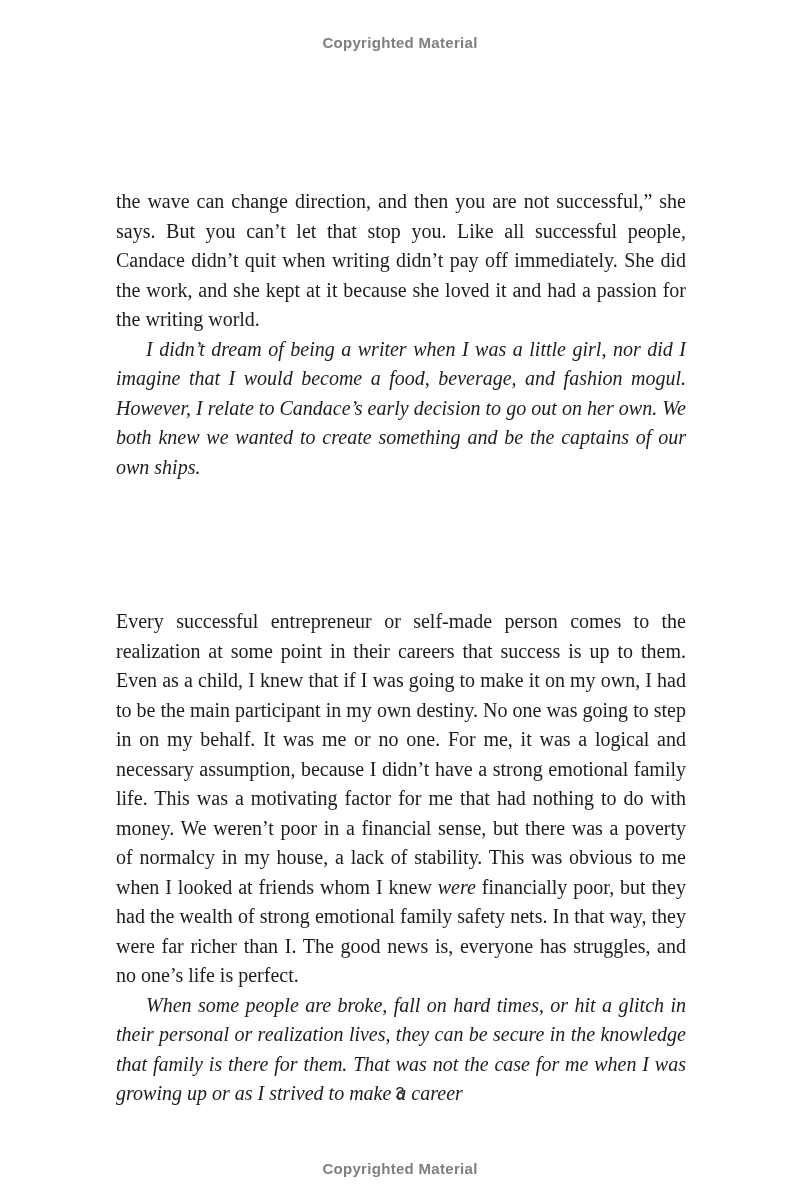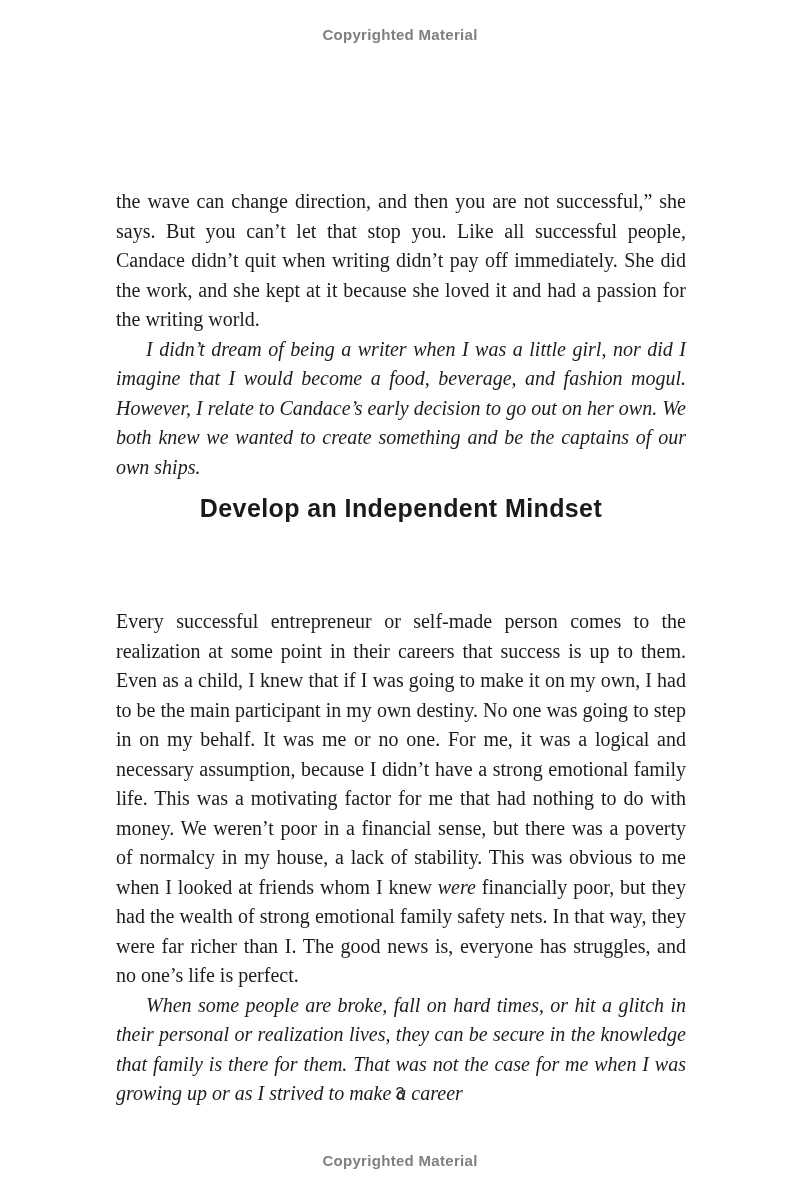--- a/index.html
+++ b/index.html
@@ -17,20 +17,21 @@
   .notice {
     position: absolute;
     left: 0;
     right: 0;
     text-align: center;
     font-family: "Liberation Sans", sans-serif;
     font-weight: 700;
     font-size: 15px;
     letter-spacing: 0.3px;
     color: #7f7f7f;
+    margin-top: 8px;
   }
   .notice-top { top: 26px; }
   .notice-bottom { top: 1152px; }
   .running-header {
     position: absolute;
     top: 98px;
     right: 114px;
     font-family: "Liberation Sans", sans-serif;
     font-weight: 400;
     font-size: 17.5px;
@@ -90,21 +91,20 @@
 <div class="page">
 
   <div class="notice notice-top">Copyrighted Material</div>
 
 
   <div class="text-block text-block-a">
     <p>the wave can change direction, and then you are not successful,” she says. But you can’t let that stop you. Like all successful people, Candace didn’t quit when writing didn’t pay off immediately. She did the work, and she kept at it because she loved it and had a passion for the writing world.</p>
     <p class="indent">I didn’t dream of being a writer when I was a little girl, nor did I imagine that I would become a food, beverage, and fashion mogul. However, I relate to Candace’s early decision to go out on her own. We both knew we wanted to create something and be the captains of our own ships.</p>
   </div>
 
-  <div class="section-heading">Develop an Independent Mindset</div>
 
   <div class="text-block text-block-b">
     <p><span>Every successful entrepreneur or self-made person comes to the realization at some point in their careers that success is up to them. Even as a child, I knew that if I was going to make it on my own, I had to be the main participant in my own destiny. No one was going to step in on my behalf. It was me or no one. For me, it was a logical and necessary assumption, because I didn’t have a strong emotional family life. This was a motivating factor for me that had nothing to do with money. We weren’t poor in a financial sense, but there was a poverty of normalcy in my house, a lack of stability. This was obvious to me when I looked at friends whom I knew </span><span class="italic-run">were</span><span> financially poor, but they had the wealth of strong emotional family safety nets. In that way, they were far richer than I. The good news is, everyone has struggles, and no one’s life is perfect.</span></p>
     <p class="indent">When some people are broke, fall on hard times, or hit a glitch in their personal or realization lives, they can be secure in the knowledge that family is there for them. That was not the case for me when I was growing up or as I strived to make a career</p>
   </div>
 
   <div class="page-number">3</div>
 
   <div class="notice notice-bottom">Copyrighted Material</div>
 

